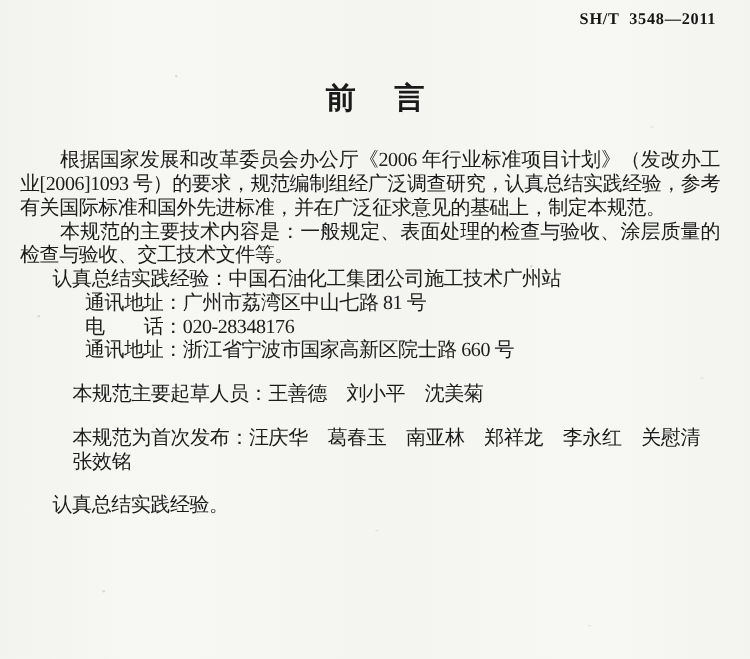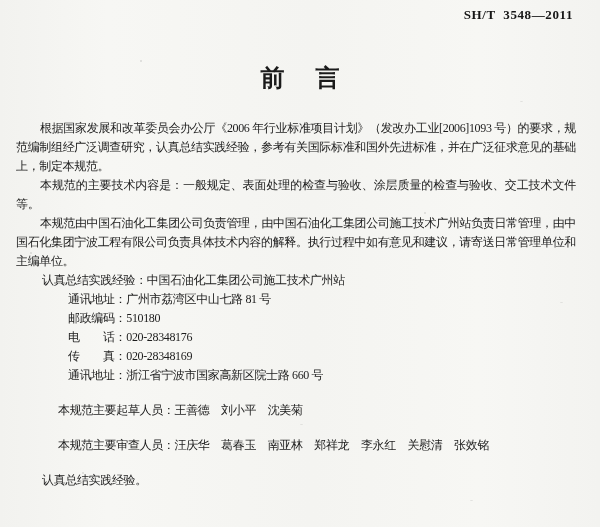--- a/index.html
+++ b/index.html
@@ -41,21 +41,21 @@
     gap: 31px;
     font-size: 24px;
     font-weight: 600;
     color: #1a1a1a;
   }
   .body-text {
     position: absolute;
     left: 16px;
     top: 119px;
     width: 560px;
-    font-size: 12px;
+    font-size: 16px;
     line-height: 19px;
     letter-spacing: -0.35px;
     text-align: justify;
     color: #1c1c1c;
   }
   .para {
     margin: 0;
     text-indent: 2em;
   }
   .unit-heading {
@@ -95,32 +95,29 @@
     <span>言</span>
   </div>
 
   <div class="body-text">
 
     <p class="para">根据国家发展和改革委员会办公厅《2006 年行业标准项目计划》（发改办工业[2006]1093 号）的要求，规范编制组经广泛调查研究，认真总结实践经验，参考有关国际标准和国外先进标准，并在广泛征求意见的基础上，制定本规范。</p>
 
 
     <p class="para">本规范的主要技术内容是：一般规定、表面处理的检查与验收、涂层质量的检查与验收、交工技术文件等。</p>
 
-    <p class="para">本规范由中国石油化工集团公司负责管理，由中国石油化工集团公司施工技术广州站负责日常管理，由中国石化集团宁波工程有限公司负责具体技术内容的解释。执行过程中如有意见和建议，请寄送日常管理单位和主编单位。</p>
 
     <p class="unit-heading">认真总结实践经验：中国石油化工集团公司施工技术广州站</p>
     <p class="unit-line">通讯地址：广州市荔湾区中山七路 81 号</p>
-    <p class="unit-line">邮政编码：510180</p>
     <p class="unit-line">电　　话：020-28348176</p>
-    <p class="unit-line">传　　真：020-28348169</p>
 
     <p class="unit-line">通讯地址：浙江省宁波市国家高新区院士路 660 号</p>
 
     <p class="names-line">本规范主要起草人员：王善德　刘小平　沈美菊</p>
-    <p class="names-line">本规范主要审查人员：汪庆华　葛春玉　南亚林　郑祥龙　李永红　关慰清　张效铭</p>
+    <p class="names-line">本规范为首次发布：汪庆华　葛春玉　南亚林　郑祥龙　李永红　关慰清　张效铭</p>
 
     <p class="release-note">认真总结实践经验。</p>
 
   </div>
 
   <div class="speck" style="left:140px; top:60px;"></div>
   <div class="speck s2" style="left:520px; top:101px;"></div>
   <div class="speck" style="left:424px; top:212px;"></div>
   <div class="speck s2" style="left:560px; top:302px;"></div>
   <div class="speck" style="left:30px;  top:252px;"></div>

